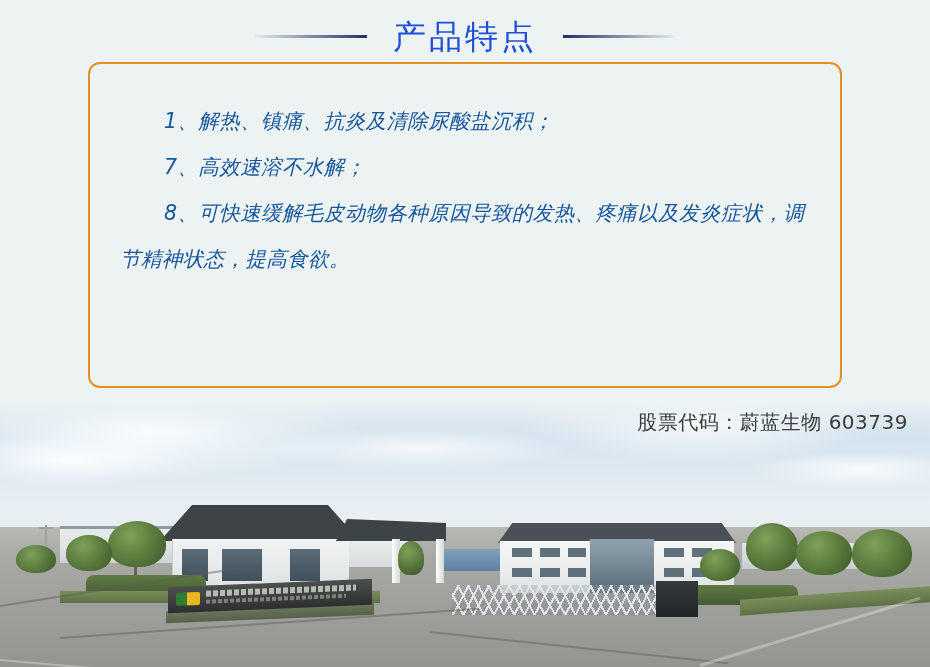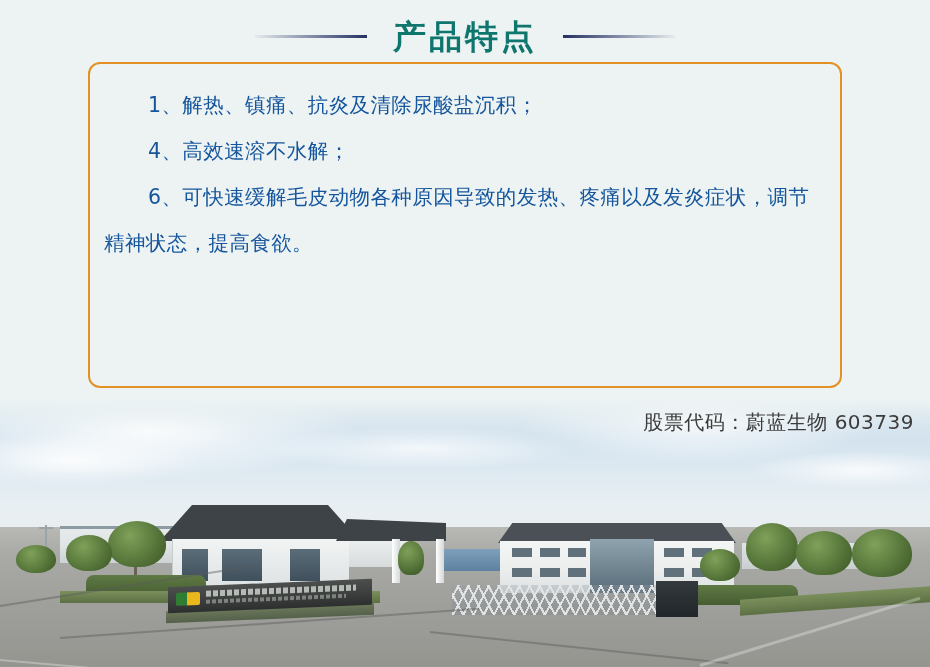--- a/index.html
+++ b/index.html
@@ -33,60 +33,61 @@
     flex: none;
   }
   .title-rule.left {
     background: linear-gradient(to right, rgba(32,42,86,0.04), #242f63);
   }
   .title-rule.right {
     background: linear-gradient(to left, rgba(32,42,86,0.04), #242f63);
   }
   .page-title {
     font-size: 33px;
-    font-weight: bold;
-    color: #0f766e;
+    font-weight: normal;
+    color: #1d4ed8;
     letter-spacing: 3px;
     white-space: nowrap;
     line-height: 1;
     font-family: "DejaVu Sans", "Liberation Sans", sans-serif;
   }
 
   
   .feature-box {
     position: absolute;
     left: 88px;
     top: 62px;
     width: 754px;
     height: 326px;
     box-sizing: border-box;
     border: 2px solid #e39124;
     border-radius: 12px;
     background: transparent;
     padding: 18px 14px 10px 14px;
   }
   .feature-list {
-    margin: 0;
+    margin: 16px;
     padding: 0;
     list-style: none;
+    font-style: italic;
   }
   .feature-item {
     color: #14559c;
     font-size: 20.5px;
     line-height: 46px;
     text-indent: 44px;
     letter-spacing: 0.4px;
     font-family: "DejaVu Sans", "Liberation Sans", sans-serif;
     word-break: break-all;
   }
 
   
   .footer-info {
     position: absolute;
-    right: 16px;
+    right: 22px;
     top: 406px;
     text-align: right;
     z-index: 4;
   }
   .footer-line {
     color: #3c3c3c;
     font-size: 20px;
     line-height: 32px;
     letter-spacing: 0.5px;
     white-space: nowrap;
@@ -327,22 +328,22 @@
 
 <div class="title-row">
   <div class="title-rule left"></div>
   <div class="page-title">产品特点</div>
   <div class="title-rule right"></div>
 </div>
 
 <div class="feature-box">
   <ul class="feature-list">
     <li class="feature-item">1、解热、镇痛、抗炎及清除尿酸盐沉积；</li>
-    <li class="feature-item">4、高效速溶不水解；</li>
-    <li class="feature-item">6、可快速缓解毛皮动物各种原因导致的发热、疼痛以及发炎症状，调节精神状态，提高食欲。</li>
+    <li class="feature-item">7、高效速溶不水解；</li>
+    <li class="feature-item">8、可快速缓解毛皮动物各种原因导致的发热、疼痛以及发炎症状，调节精神状态，提高食欲。</li>
   </ul>
 </div>
 
 <div class="footer-info">
   <div class="footer-line">股票代码：蔚蓝生物 603739</div>
 </div>
 
 <div class="photo">
   <div class="photo-sky"></div>
   <div class="photo-ground"></div>

